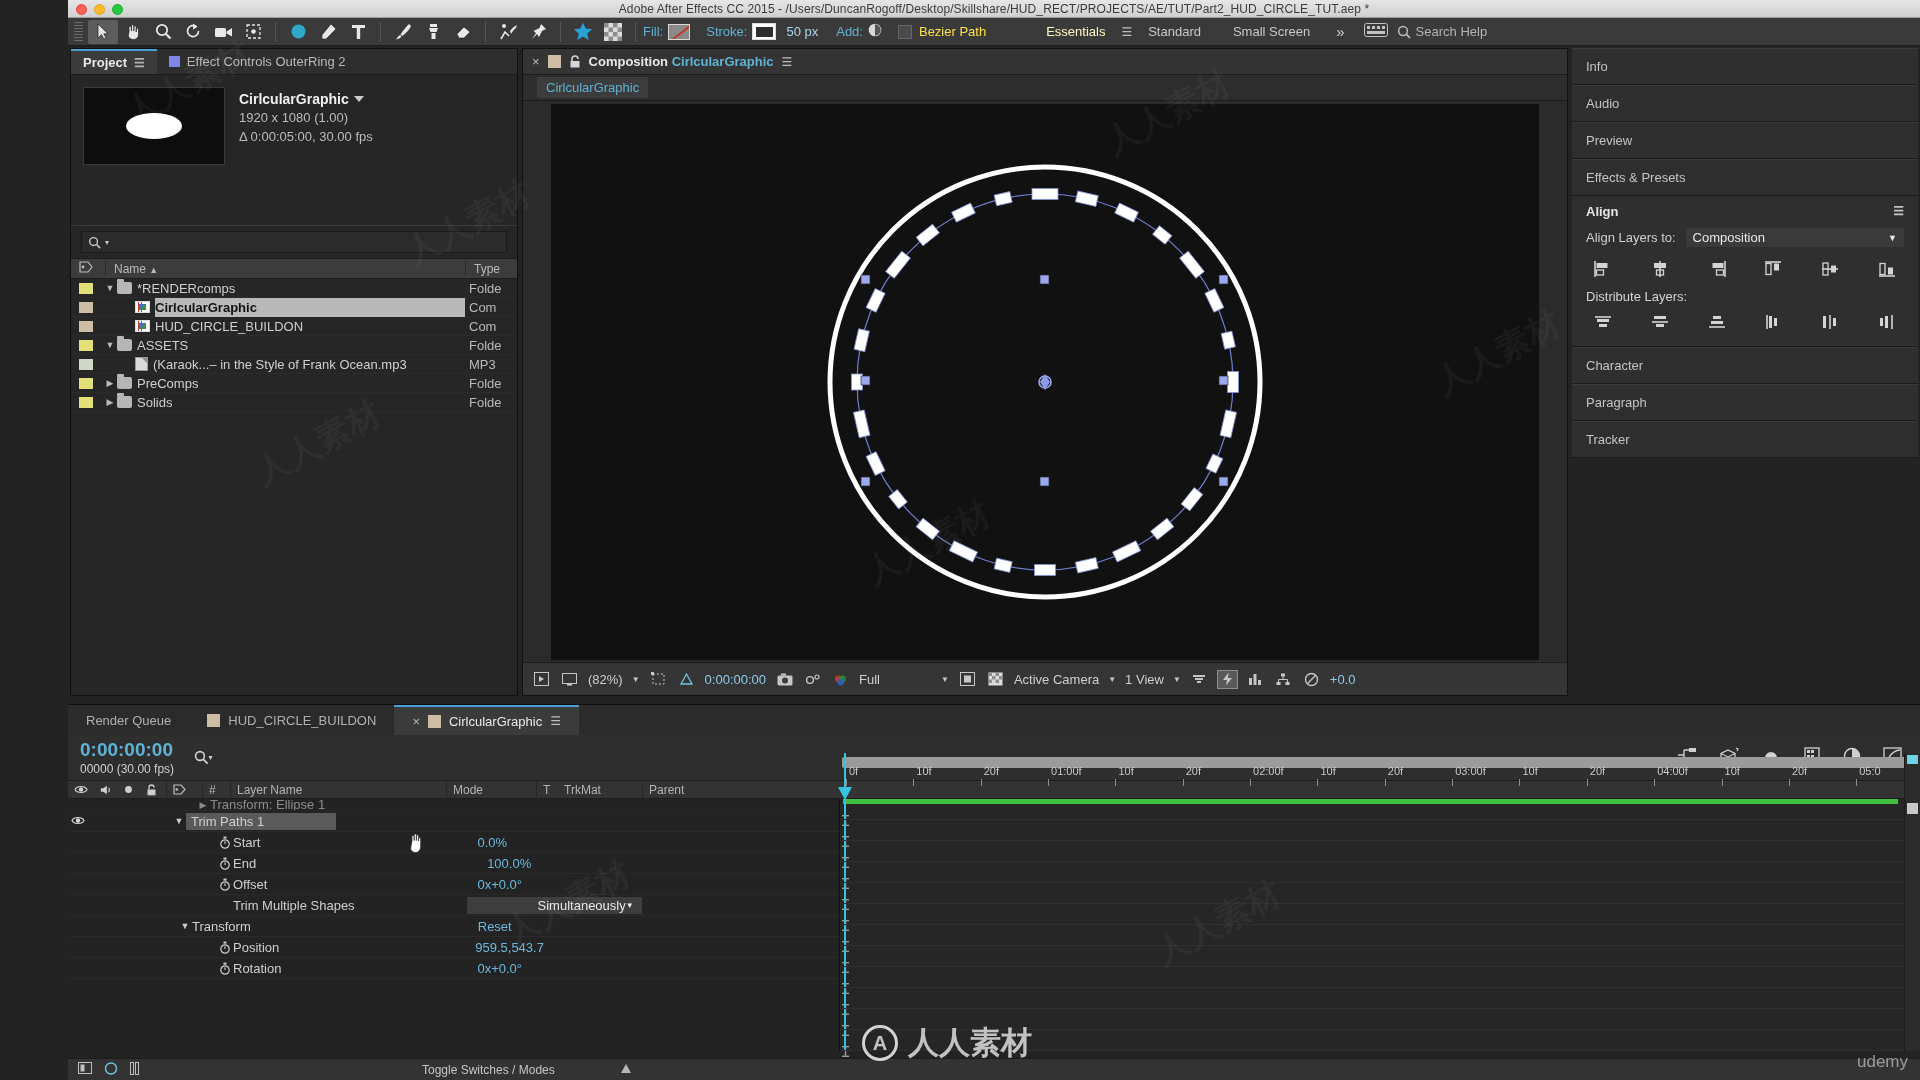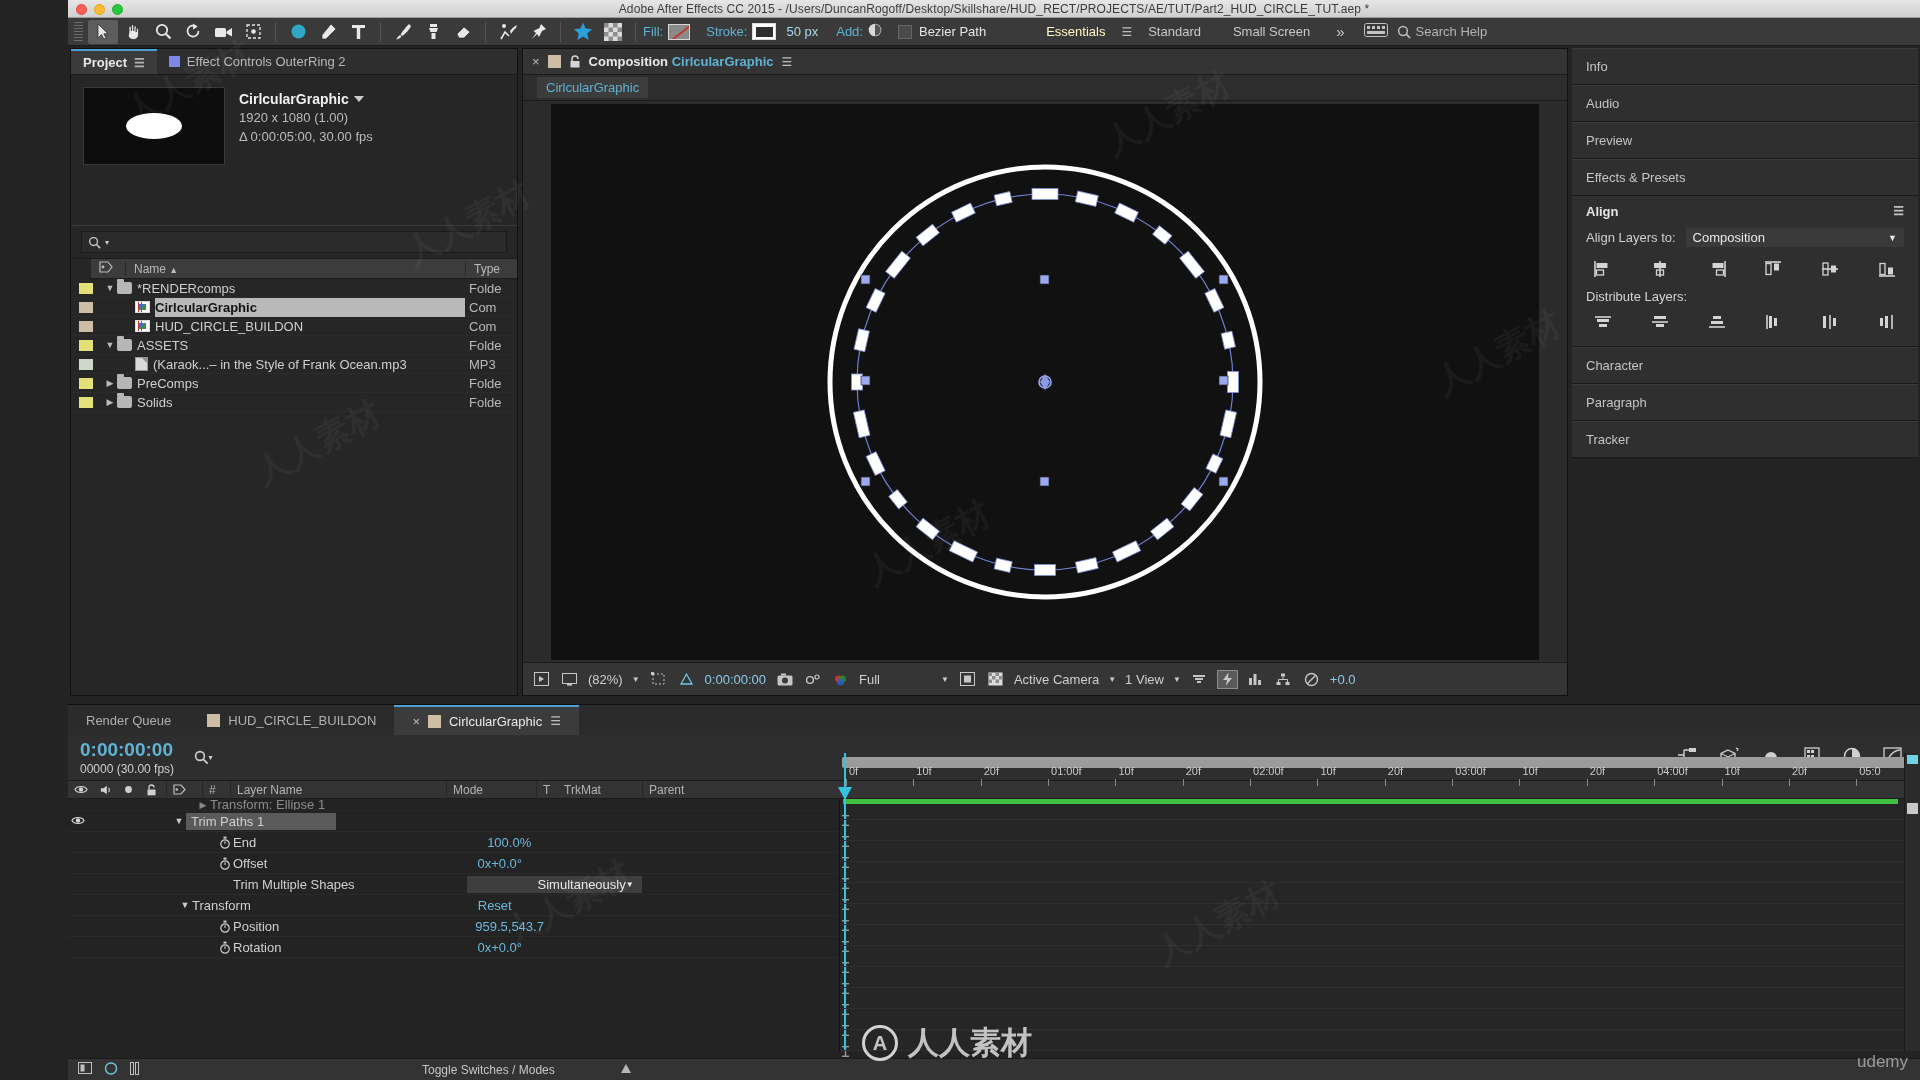--- a/index.html
+++ b/index.html
@@ -54,21 +54,21 @@
   .ptab .lblsq { width:11px; height:11px; background:#7f86e8; }
   .projinfo { display:flex; gap:14px; padding:12px; height:92px; }
   .thumb { width:142px; height:78px; background:#0d0d0d; border:1px solid #3a3a3a; display:flex; align-items:center; justify-content:center; }
   .thumb .ell { width:56px; height:26px; border-radius:50%; background:#fff; }
   .pinfo-txt { padding-top:2px; line-height:1.45; }
   .pinfo-name { font-weight:bold; color:#f0f0f0; font-size:14px; }
   .pinfo-line { color:#bbb; font-size:13px; }
   .caret-dn { display:inline-block; width:0;height:0;border-left:5px solid transparent;border-right:5px solid transparent;border-top:6px solid #ccc; margin-left:5px; vertical-align:2px;}
   .searchrow { height:34px; border-top:1px solid #3a3a3a; border-bottom:1px solid #1c1c1c; display:flex; align-items:center; padding:0 10px; margin-top:58px;}
   .searchbox { width:430px; height:22px; background:#2b2b2b; border:1px solid #1b1b1b; display:flex; align-items:center; padding:0 6px; gap:4px;}
-  .collhdr { height:20px; background:#3c3c3c; border-bottom:1px solid #1c1c1c; display:flex; align-items:center; font-size:12px; color:#b9b9b9;margin-left:20px; }
+  .collhdr { height:20px; background:#3c3c3c; border-bottom:1px solid #1c1c1c; display:flex; align-items:center; font-size:12px; color:#b9b9b9; }
   .ch { padding:0 8px; }
   .ch.name { flex:1; border-left:1px solid #2a2a2a; }
   .ch.type { width:52px; border-left:1px solid #2a2a2a; }
   .sortarr { margin-left:auto; margin-right:6px; font-size:9px; }
   .itemrow { height:19px; display:flex; align-items:center; font-size:13px; border-bottom:1px solid #2b2b2b; }
   .itemrow.sel .nm { background:#b9b9b9; color:#111; font-weight:bold; }
   .lblchip { width:14px; height:11px; margin:0 10px 0 8px; flex:0 0 auto; }
   .twist { width:14px; font-size:9px; color:#bbb; text-align:center; }
   .fld-ico { width:15px; height:12px; background:#b6b6b6; border-radius:1px 2px 2px 2px; position:relative; margin-right:5px;}
   .fld-ico:before{content:"";position:absolute;left:0;top:-3px;width:7px;height:3px;background:#b6b6b6;border-radius:1px 1px 0 0;}
@@ -278,21 +278,21 @@
     <span style="width:18px"></span>
     <span class="tlabel">Add:</span>
     <span>
       <svg width="14" height="14" viewBox="0 0 14 14">
           <circle cx="7" cy="7" r="6.3" fill="#d8d8d8"></circle>
           <path d="M7 1.3 A5.7 5.7 0 017 12.7Z" fill="#555"></path>
         </svg>
     </span>
     <span style="width:16px"></span>
     <span class="sqgray"></span>
-    <span class="tval" style="color:#e5e5e5">Bezier Path</span>
+    <span class="tval" style="color:#fde047">Bezier Path</span>
 
     <span style="width:44px"></span>
     <span class="ws-name active">Essentials</span>
     <span style="color:#bdbdbd;font-size:12px">☰</span>
     <span class="ws-name">Standard</span>
     <span class="ws-name">Small Screen</span>
     <span style="color:#cfcfcf;font-size:15px;padding:0 10px">»</span>
     <span style="padding:0 9px">
       <svg width="24" height="14" viewBox="0 0 24 14">
           <rect x="0.5" y="0.5" width="23" height="13" rx="2" fill="none" stroke="#c2c2c2"></rect>
@@ -877,20 +877,37 @@
           <div class="prow hl">
             <span class="eye"><svg width="14" height="11" viewBox="0 0 14 11">
                 <path d="M1 5.5 C3 1.5 11 1.5 13 5.5 C11 9.5 3 9.5 1 5.5Z" fill="none" stroke="#d8d8d8" stroke-width="1.2"></path>
                 <circle cx="7" cy="5.5" r="2.2" fill="#d8d8d8"></circle>
               </svg></span>
             <span class="indent" style="width: 84px; flex: 0 0 auto;"></span>
             <span style="font-size: 9px; color: rgb(204, 204, 204); width: 14px; display: inline-block; text-align: center; flex: 0 0 auto;">▼</span>
             <span class="pname-box" style="flex: 0 0 auto; min-width: 150px;"><span>Trim Paths 1</span></span>
             <span style="flex: 0 0 auto; width: 62px;"></span>
             <span class="pval"></span>
+          </div>
+          <div class="prow" style="position: relative;">
+            <span class="eye"></span>
+            <span class="indent" style="width: 128px; flex: 0 0 auto;"></span>
+            <span style="width: 17px; flex: 0 0 auto; display: flex; align-items: center; justify-content: center;">
+              <svg width="12" height="13" viewBox="0 0 12 13">
+                <circle cx="6" cy="8" r="4.2" fill="none" stroke="#cfcfcf" stroke-width="1.2"></circle>
+                <rect x="4.5" y="0.6" width="3" height="2" fill="#cfcfcf"></rect>
+                <line x1="6" y1="8" x2="6" y2="5.2" stroke="#cfcfcf" stroke-width="1.1"></line>
+              </svg>
+            </span>
+            <span class="" style="flex: 0 0 auto;"><span>Start</span></span>
+            <span style="flex: 0 0 auto; width: 217px;"></span>
+            <span class="pval">0.0%</span>
+            <span style="position: absolute; left: 340px; margin-top: 4px; pointer-events: none;"><svg width="16" height="20" viewBox="0 0 16 20">
+                <path d="M4 8 V3.5a1.1 1.1 0 012.2 0V7.5 V2a1.1 1.1 0 012.2 0v5.5 V3a1.1 1.1 0 012.2 0v5 V5.5a1.1 1.1 0 012.1 0V13c0 3.5-2 6.5-5 6.5-2.6 0-3.8-1.2-5-3.2L3 13z" fill="#fff" stroke="#333" stroke-width="0.8"></path>
+              </svg></span>
           </div>
           <div class="prow">
             <span class="eye"></span>
             <span class="indent" style="width: 128px; flex: 0 0 auto;"></span>
             <span style="width: 17px; flex: 0 0 auto; display: flex; align-items: center; justify-content: center;">
               <svg width="12" height="13" viewBox="0 0 12 13">
                 <circle cx="6" cy="8" r="4.2" fill="none" stroke="#cfcfcf" stroke-width="1.2"></circle>
                 <rect x="4.5" y="0.6" width="3" height="2" fill="#cfcfcf"></rect>
                 <line x1="6" y1="8" x2="6" y2="5.2" stroke="#cfcfcf" stroke-width="1.1"></line>
               </svg>

